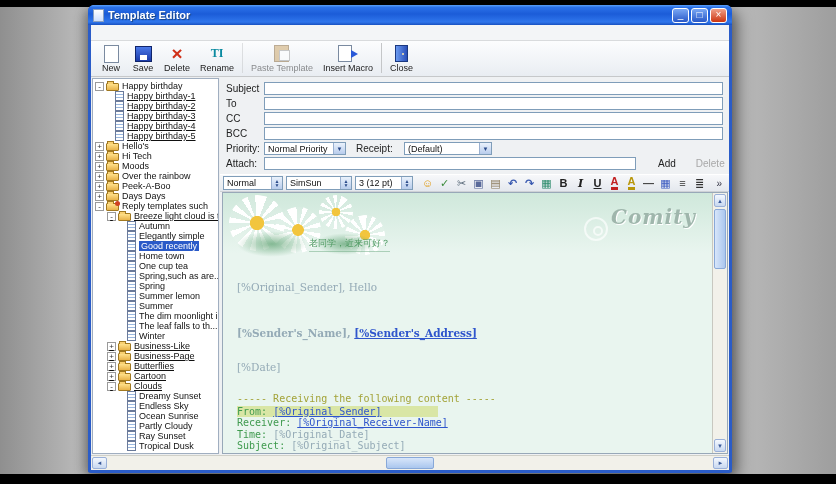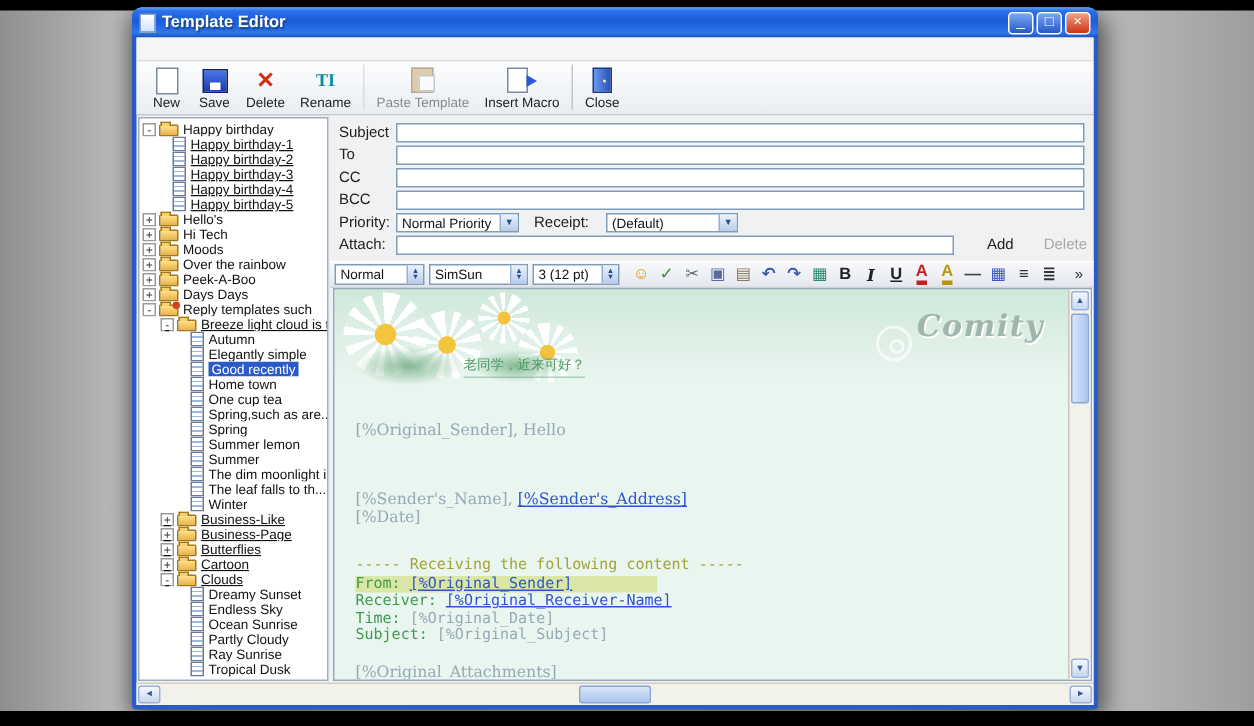--- a/index.html
+++ b/index.html
@@ -115,21 +115,21 @@
   .leaf{position:absolute;border-radius:50%;background:radial-gradient(ellipse,rgba(90,160,110,.7),rgba(90,160,110,0) 70%);}
   .leaf.l1{width:70px;height:26px;left:14px;top:38px;}
   .leaf.l2{width:60px;height:22px;left:92px;top:40px;}
   .comity{position:absolute;right:16px;top:12px;font-style:italic;font-weight:bold;font-size:20px;letter-spacing:1px;
     color:#9fb6ac;text-shadow:1px 1px 0 #fff;font-family:"DejaVu Serif",serif;margin-left:35px;}
   .decoflower{position:absolute;right:104px;top:24px;width:24px;height:24px;border:2px solid rgba(255,255,255,.65);border-radius:50%;}
   .decoflower::after{content:"";position:absolute;left:7px;top:7px;width:6px;height:6px;border:2px solid rgba(255,255,255,.65);border-radius:50%;}
   .cnline{position:absolute;left:86px;top:44px;font-size:9px;color:#4f9a62;border-bottom:1px solid rgba(110,170,130,.5);padding-bottom:1px;}
   .textcol{position:relative;padding:88px 10px 0 14px;font-size:10.5px;color:#94aab6;}
   .greet{margin-bottom:34px;}
-  .senders{margin-bottom:0;}
+  .senders{margin-bottom:22px;font-weight:bold;}
   .dateline{margin-bottom:20px;}
   .mlink{color:#2f55cc;text-decoration:underline;}
   .quote{font-family:"DejaVu Sans Mono",monospace;font-size:10px;line-height:11.5px;color:#94aab6;}
   .qhead{color:#a3a338;margin-bottom:1px;}
   .qlabel{color:#3f9a4e;}
   .qline.hl{background:#d9e6a5;width:fit-content;padding-right:56px;}
   .attachline{margin-top:12px;}
 
   
   .vscroll{width:15px;flex:none;background:#f2f1ea;border-left:1px solid #c8c8c0;display:flex;flex-direction:column;align-items:stretch;}
@@ -371,21 +371,21 @@
           <span class="tlabel" data-name="tree-item-label">Ocean Sunrise</span>
         </div>
           <div class="trow t-template lv2 x-none" data-name="tree-item">
           <span class="ebox" data-name="expand-toggle-icon"></span>
           <span class="ticon" data-name="tree-item-icon"></span>
           <span class="tlabel" data-name="tree-item-label">Partly Cloudy</span>
         </div>
           <div class="trow t-template lv2 x-none" data-name="tree-item">
           <span class="ebox" data-name="expand-toggle-icon"></span>
           <span class="ticon" data-name="tree-item-icon"></span>
-          <span class="tlabel" data-name="tree-item-label">Ray Sunrise</span>
+          <span class="tlabel" data-name="tree-item-label">Ray Sunset</span>
         </div>
           <div class="trow t-template lv2 x-none" data-name="tree-item">
           <span class="ebox" data-name="expand-toggle-icon"></span>
           <span class="ticon" data-name="tree-item-icon"></span>
           <span class="tlabel" data-name="tree-item-label">Tropical Dusk</span>
         </div>
         </div>
 
       <div class="right" data-name="editor-panel">
 

